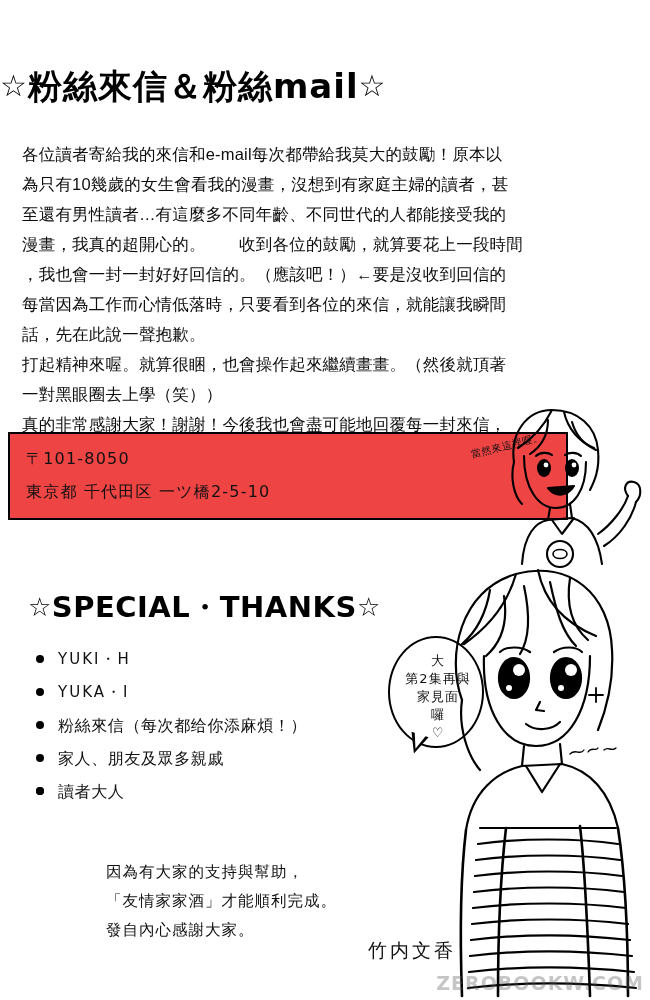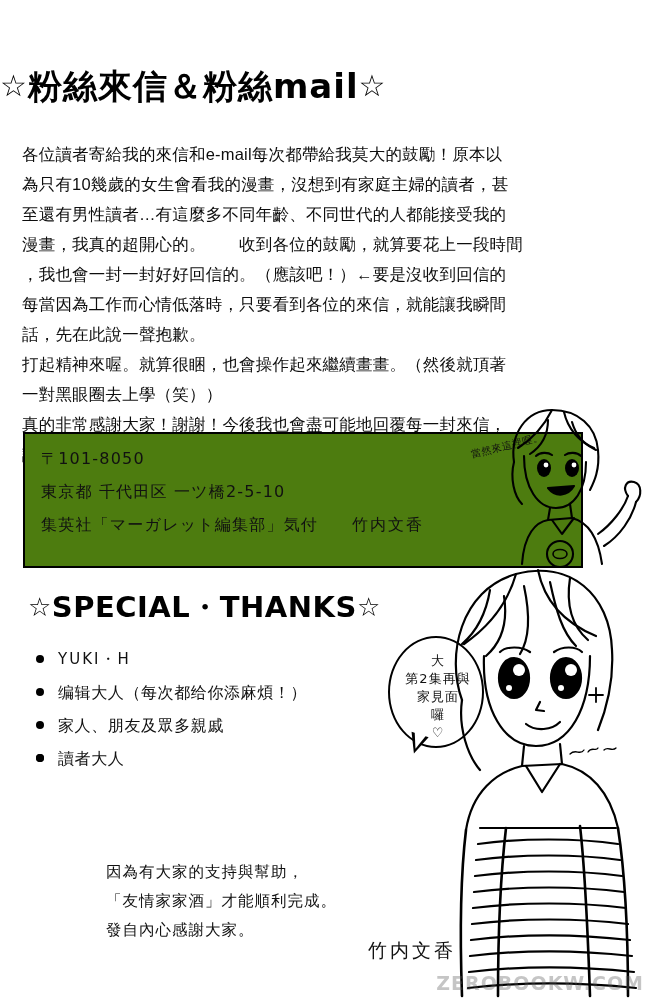--- a/index.html
+++ b/index.html
@@ -60,26 +60,26 @@
     line-height: 28px;
     text-align: justify;
     letter-spacing: 0.2px;
     color: #0d0d0d;
   }
 
   
   .address-box {
     position: absolute;
     top: 432px;
-    left: 23px;
+    left: 8px;
     width: 560px;
-    height: 136px;
+    height: 88px;
     border: 2.5px solid #000;
     box-sizing: border-box;
-    background: #4d7c0f;
+    background: #ef4444;
   }
   .address-lines {
     padding: 8px 0 0 16px;
   }
   .address-lines div {
     font-family: "DejaVu Sans", sans-serif;
     font-size: 16px;
     line-height: 33px;
     letter-spacing: 1.2px;
     color: #111;
@@ -271,21 +271,20 @@
     <p>打起精神來喔。就算很睏，也會操作起來繼續畫畫。（然後就頂著</p>
     <p>一對黑眼圈去上學（笑））</p>
     <p>真的非常感謝大家！謝謝！今後我也會盡可能地回覆每一封來信，</p>
     <p>請各位多多來信告訴我你們的感想喔♡</p>
   </div>
 
   <div class="address-box">
     <div class="address-lines">
       <div>〒101-8050</div>
       <div>東京都 千代田区 一ツ橋2-5-10</div>
-      <div><span>集英社「マーガレット編集部」気付</span><span class="addr-sign">竹内文香</span></div>
     </div>
   </div>
 
   <div class="bubble-note">當然來這裡喔。</div>
 
   <svg class="art-top" viewBox="0 0 198 166">
     <g fill="none" stroke="#000" stroke-width="2.1" stroke-linecap="round" stroke-linejoin="round">
 
       <path d="M62 58 C58 30 74 6 100 6 C126 6 144 22 146 46 C148 66 142 78 138 86"></path>
       <path d="M62 58 C58 74 62 92 70 100"></path>
@@ -317,21 +316,22 @@
 
       <circle cx="108" cy="150" r="13"></circle>
       <path d="M101 150 C101 144 115 144 115 150 C115 156 101 156 101 150" stroke-width="1.6"></path>
     </g>
   </svg>
 
   <div class="thanks-title"><span class="star">☆</span><span>SPECIAL・THANKS</span><span class="star">☆</span></div>
 
   <ul class="thanks-list">
     <li class="small"><span class="bullet"></span><span>YUKI・H</span></li>
-    <li><span class="bullet"></span><span>编辑大人（每次都给你添麻煩！）</span></li>
+    <li class="small"><span class="bullet"></span><span>YUKA・I</span></li>
+    <li><span class="bullet"></span><span>粉絲來信（每次都给你添麻煩！）</span></li>
     <li><span class="bullet"></span><span>家人、朋友及眾多親戚</span></li>
     <li><span class="bullet"></span></li>
     <li><span class="bullet"></span><span>讀者大人</span></li>
   </ul>
 
   <div class="speech-bubble">
     <div class="bt">
       <div>大</div>
       <div>第2集再與</div>
       <div>家見面</div>

